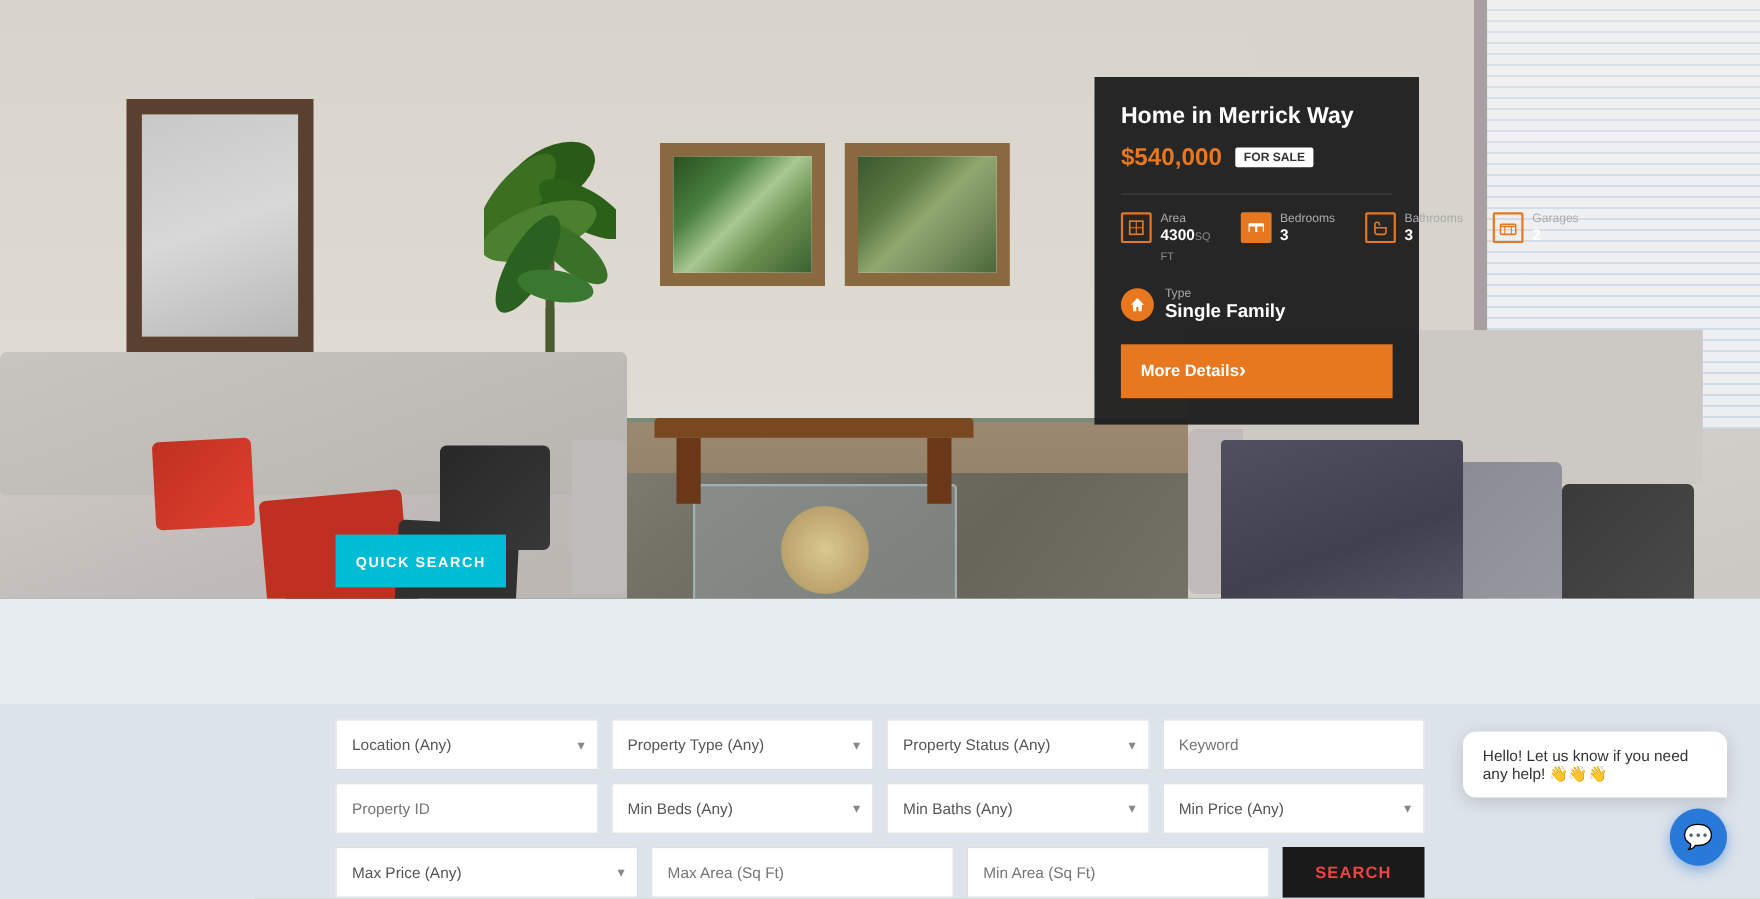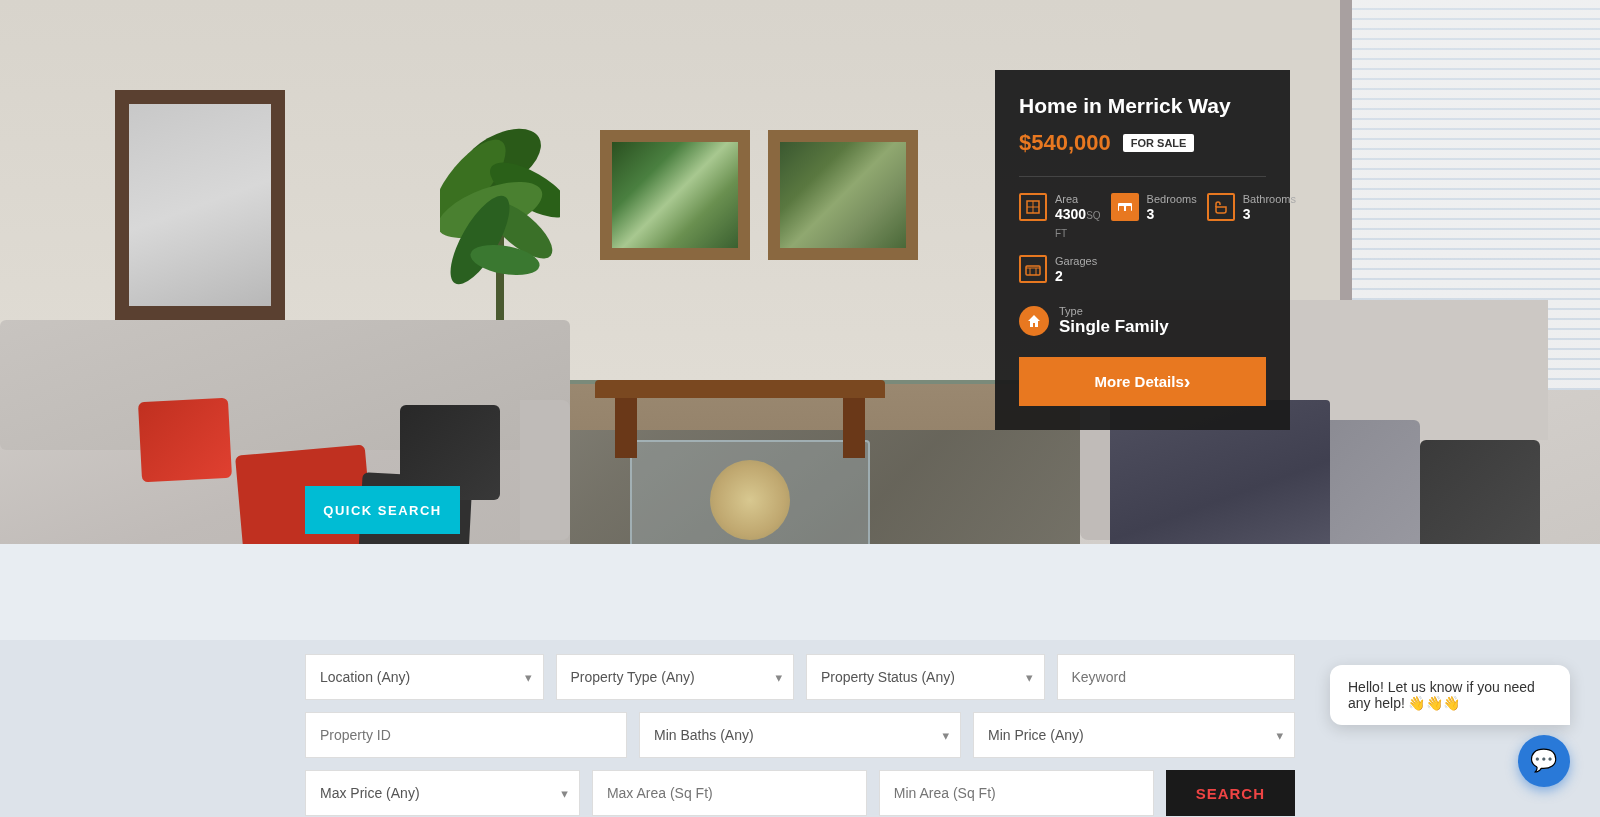--- a/index.html
+++ b/index.html
@@ -323,22 +323,22 @@
     }
 
     .card-divider {
       border: none;
       border-top: 1px solid #444;
       margin: 8px 0 16px 0;
     }
 
     .card-stats {
       display: grid;
-      grid-template-columns: 1fr 1fr 1fr;
-      gap: 14px 10px;
+      grid-template-columns: 1fr 1fr 1fr 1fr;
+      gap: 14px 27px;
       margin-bottom: 20px;
     }
 
     .stat-item {
       display: flex; align-items: flex-start; gap: 8px;
     }
 
     .stat-icon {
       width: 28px; height: 28px;
       background: #e87820;
@@ -390,21 +390,21 @@
 
     .more-details-btn {
       width: 100%;
       background: #e87820;
       color: white;
       border: none;
       padding: 13px 18px;
       font-size: 15px;
       font-weight: bold;
       cursor: pointer;
-      display: flex; align-items: center; justify-content: center;
+      display: flex; align-items: center; justify-content: flex-start;
     }
 
     
     .search-section {
       position: absolute;
       bottom: 0; left: 0; right: 0;
       height: 177px;
       background: #dde3ea;
       padding: 14px 305px 14px 305px;
     }
@@ -694,20 +694,30 @@
       <input type="text" placeholder="Keyword" style="">
     </div>
   </div>
 
   <div class="search-row">
     <div class="search-input-wrapper">
       <input type="text" placeholder="Property ID" style="">
     </div>
     <div class="search-select-wrapper">
       <select>
+        <option>Min Beds (Any)</option>
+        <option>1</option>
+        <option>2</option>
+        <option>3</option>
+        <option>4</option>
+        <option>5</option>
+      </select>
+    </div>
+    <div class="search-select-wrapper">
+      <select>
         <option>Min Baths (Any)</option>
         <option>1</option>
         <option>2</option>
         <option>3</option>
         <option>4</option>
       </select>
     </div>
     <div class="search-select-wrapper">
       <select>
         <option>Min Price (Any)</option>

